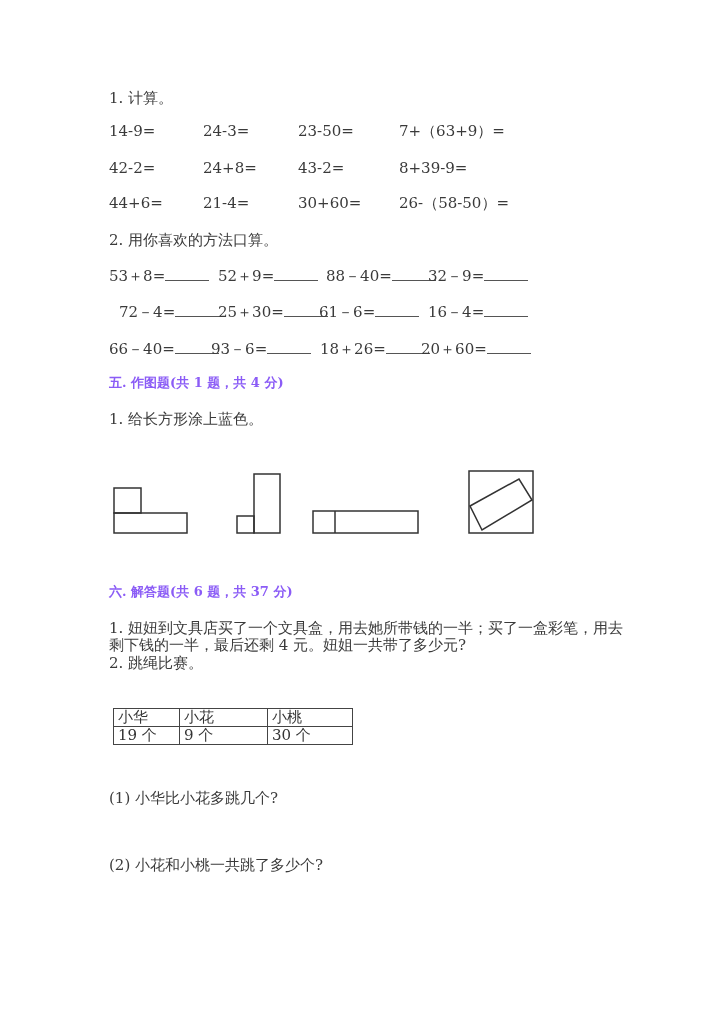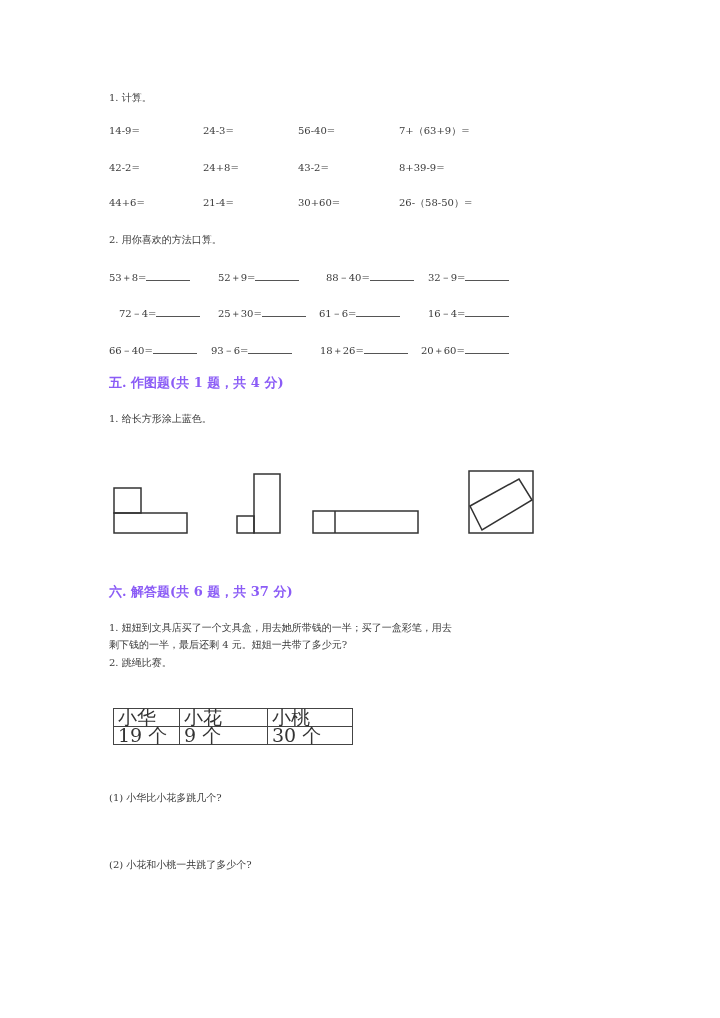--- a/index.html
+++ b/index.html
@@ -1,33 +1,33 @@
 <!DOCTYPE html>
 <html><head>
 <meta charset="utf-8">
 <style>
   html, body { margin: 0; padding: 0; background: #ffffff; }
   body { width: 720px; height: 1018px; position: relative; overflow: hidden;
          font-family: "DejaVu Serif", "Liberation Serif", serif; color: #333; }
-  .t { position: absolute; white-space: nowrap; font-size: 10px; line-height: 16px; color: #3a3a3a; }
+  .t { position: absolute; white-space: nowrap; font-size: 15px; line-height: 16px; color: #3a3a3a; }
   .h { position: absolute; white-space: nowrap; font-size: 13px; line-height: 16px; font-weight: bold; color: #8b5cf6; }
   .blank { display: inline-block; border-bottom: 1px solid #555; width: 44px; height: 12px; vertical-align: baseline; }
   svg.shapes { position: absolute; left: 0; top: 0; }
   table.score { position: absolute; left: 113px; top: 708px; border-collapse: collapse;
-                font-size: 19px; color: #333; }
+                font-size: 15px; color: #333; }
   table.score td { border: 1px solid #444; height: 17px; padding: 0 4px; line-height: 17px; }
 </style>
 </head>
 <body>
 
 <div class="t" style="left:109px;top:90px;">1. 计算。</div>
 
 <div class="t" style="left:109px;top:123px;">14-9=</div>
 <div class="t" style="left:203px;top:123px;">24-3=</div>
-<div class="t" style="left:298px;top:123px;">56-40=</div>
+<div class="t" style="left:298px;top:123px;">23-50=</div>
 <div class="t" style="left:399px;top:123px;">7+（63+9）=</div>
 
 <div class="t" style="left:109px;top:160px;">42-2=</div>
 <div class="t" style="left:203px;top:160px;">24+8=</div>
 <div class="t" style="left:298px;top:160px;">43-2=</div>
 <div class="t" style="left:399px;top:160px;">8+39-9=</div>
 
 <div class="t" style="left:109px;top:195px;">44+6=</div>
 <div class="t" style="left:203px;top:195px;">21-4=</div>
 <div class="t" style="left:298px;top:195px;">30+60=</div>

